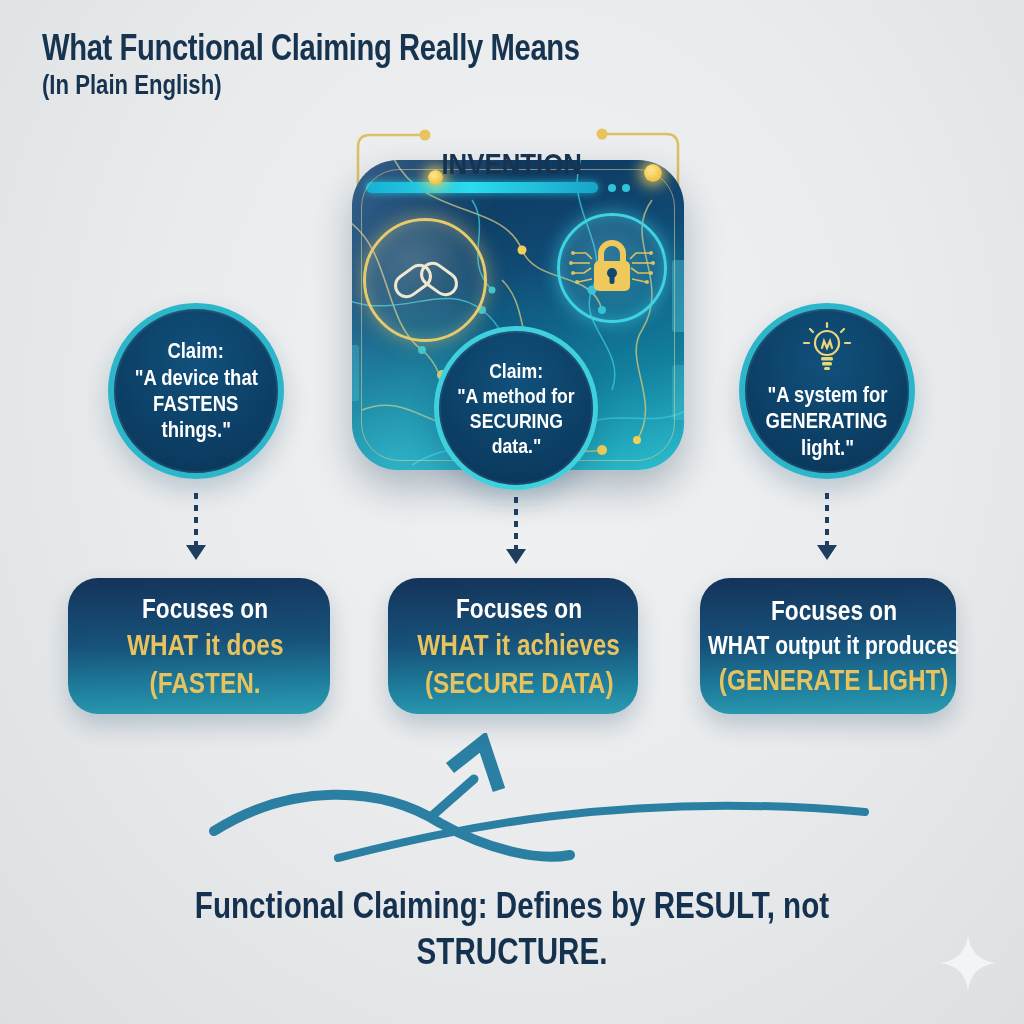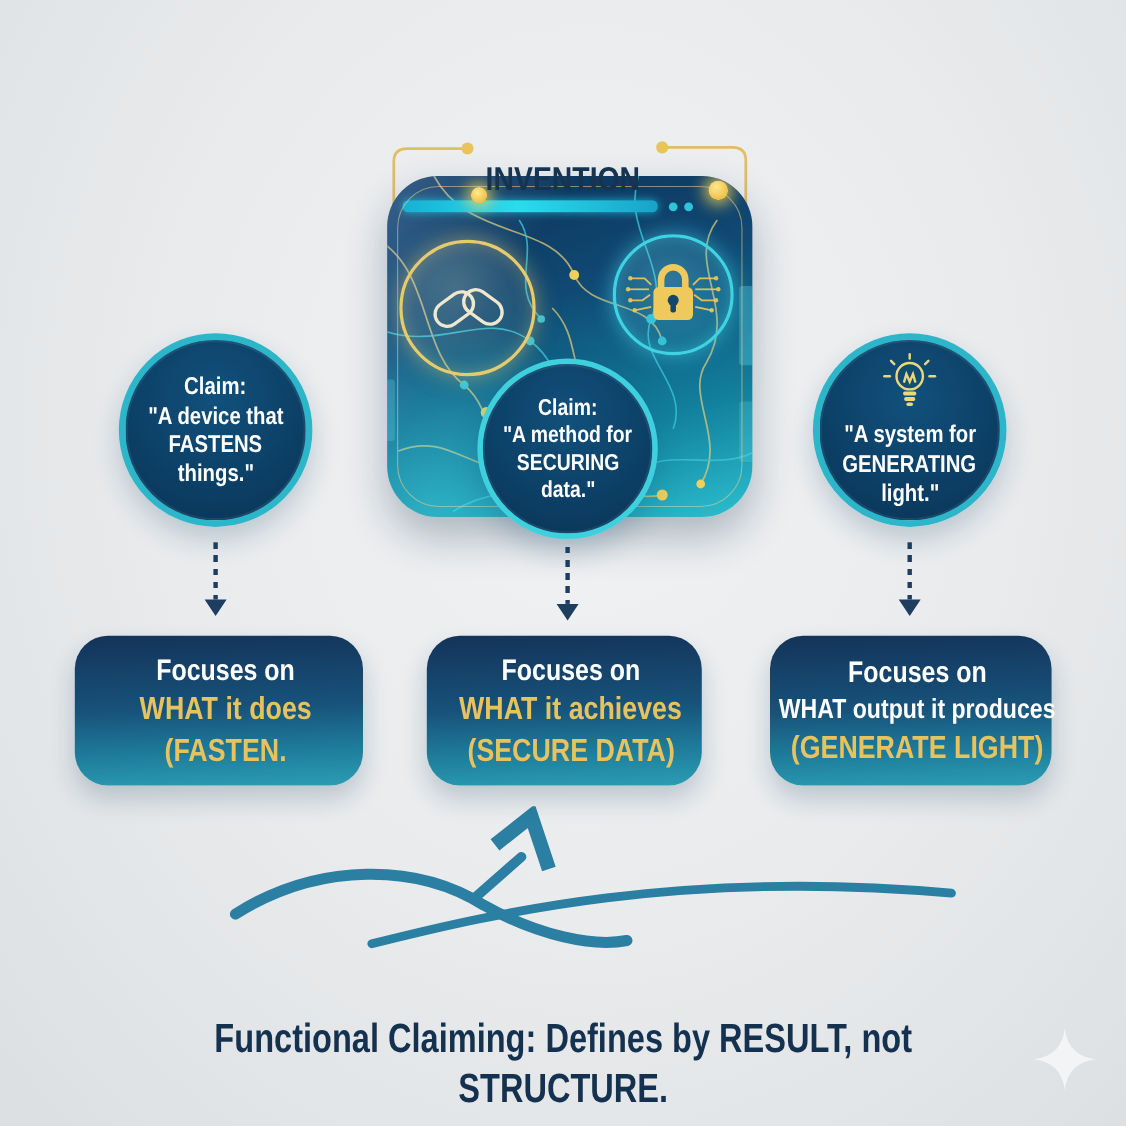--- a/index.html
+++ b/index.html
@@ -95,32 +95,36 @@
   .focus-box.b3 { left:700px; width:256px; }
   .fb-line1 { font-size:27px; font-weight:700; line-height:1.3; }
   .fb-line2 { font-size:29px; font-weight:800; line-height:1.3; color:#e7c35f; }
   .fb-line3 { font-size:29px; font-weight:800; line-height:1.3; color:#e7c35f; }
   .focus-box.b3 .fb-line2 { color:#ffffff; font-size:25px; }
 
   
   .swoosh-svg { position:absolute; left:200px; top:733px; z-index:1; }
 
   
-  .footer-block { position:absolute; top:921px; left:0; width:100%; text-align:center;
+  .footer-block { position:absolute; top:883px; left:0; width:100%; text-align:center;
                   color:#14314f; z-index:2; }
   .footer-line { font-size:37px; font-weight:800; line-height:1.25;
                  transform:scaleX(.80); transform-origin:center; white-space:nowrap; }
 
   .sparkle { position:absolute; left:938px; top:933px; z-index:1; opacity:.85; }
 </style>
 </head>
 <body>
 
 <div class="canvas">
 
+  <div class="title-block">
+    <div class="title-line1">What Functional Claiming Really Means</div>
+    <div class="title-line2">(In Plain English)</div>
+  </div>
 
   <div class="invention-label">
     <span class="cond">INVENTION</span>
   </div>
 
   <svg class="bracket-svg" width="356" height="150" viewBox="0 0 356 150">
     <path d="M85,17 L30,17 Q18,17 18,29 L18,140" fill="none" stroke="#e0bf62" stroke-width="2.5"></path>
     <path d="M265,16 L326,16 Q338,16 338,28 L338,132" fill="none" stroke="#e0bf62" stroke-width="2.5"></path>
     <circle cx="85" cy="17" r="5.5" fill="#e9c35c"></circle>
     <circle cx="262" cy="16" r="5.5" fill="#e9c35c"></circle>

